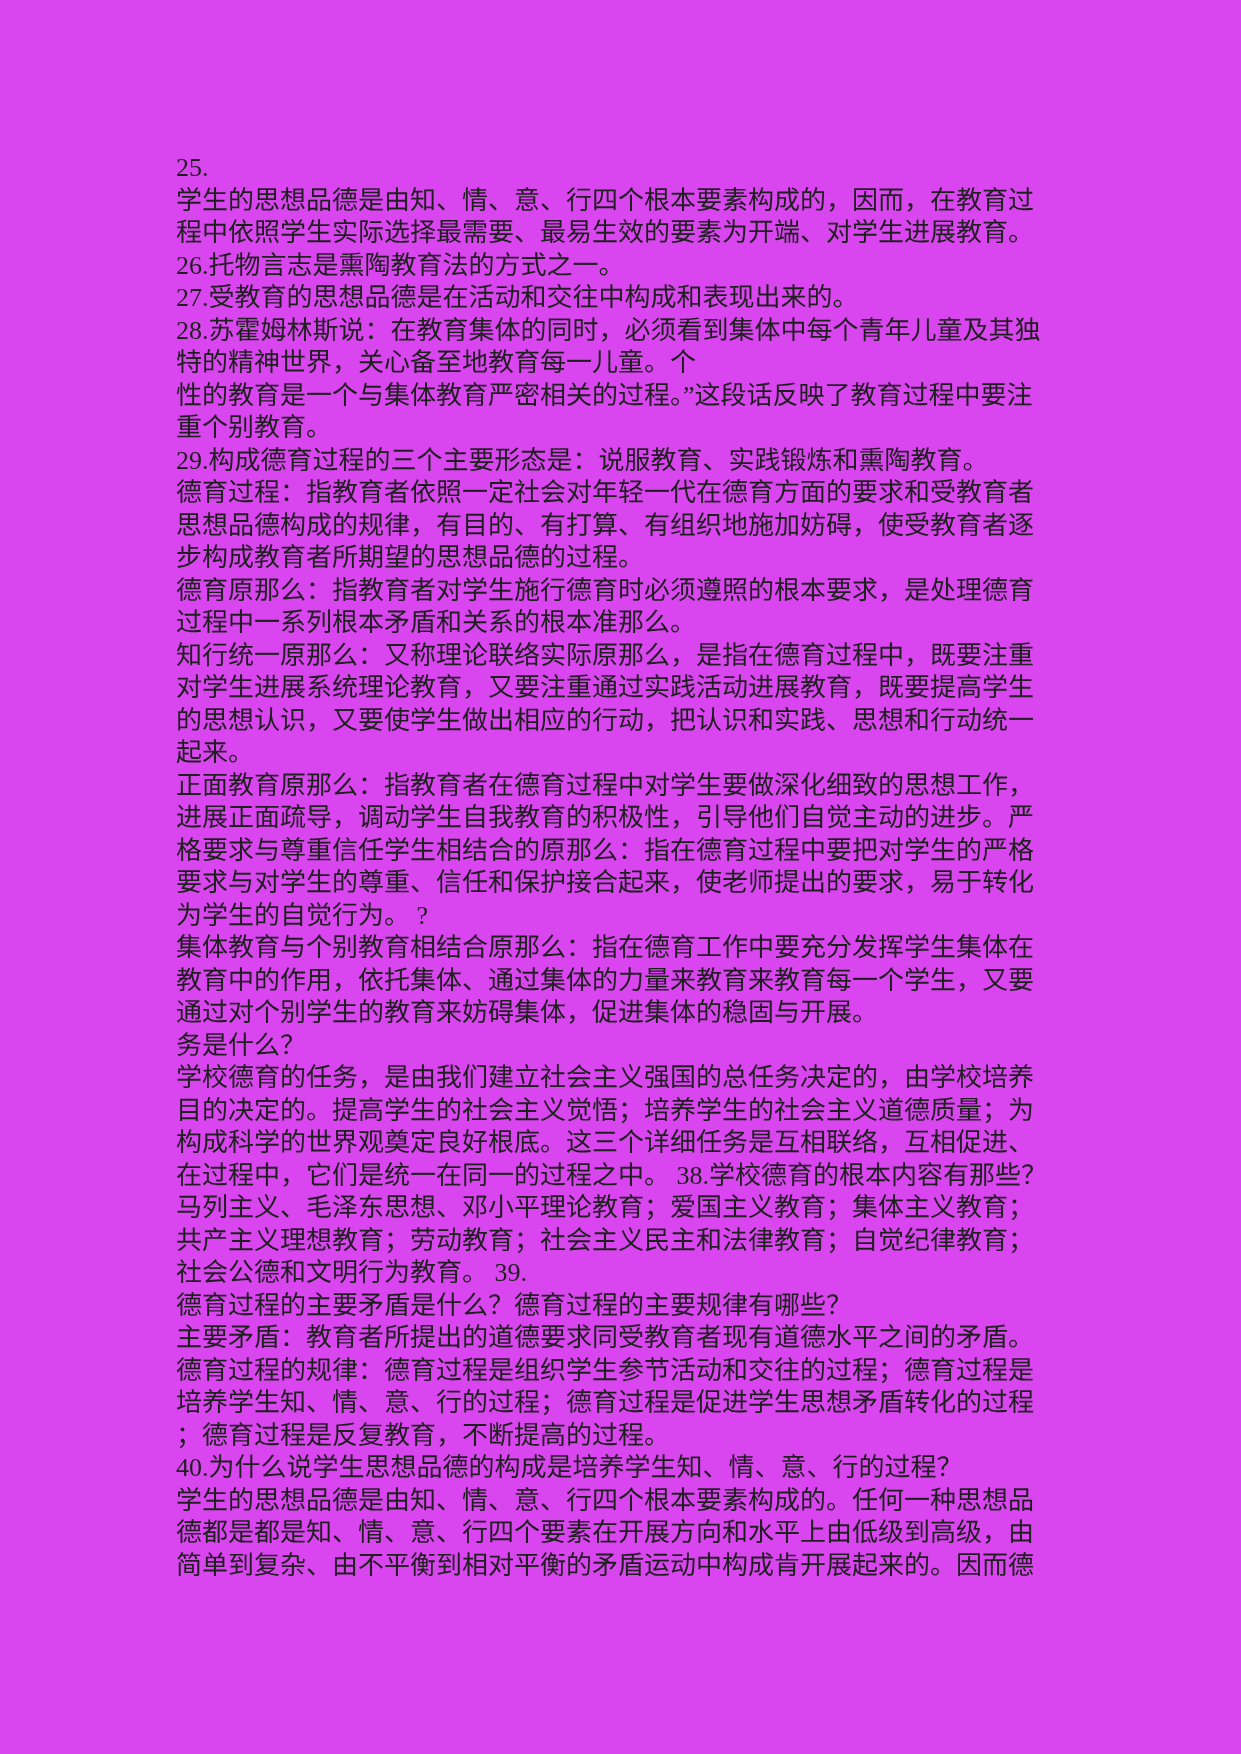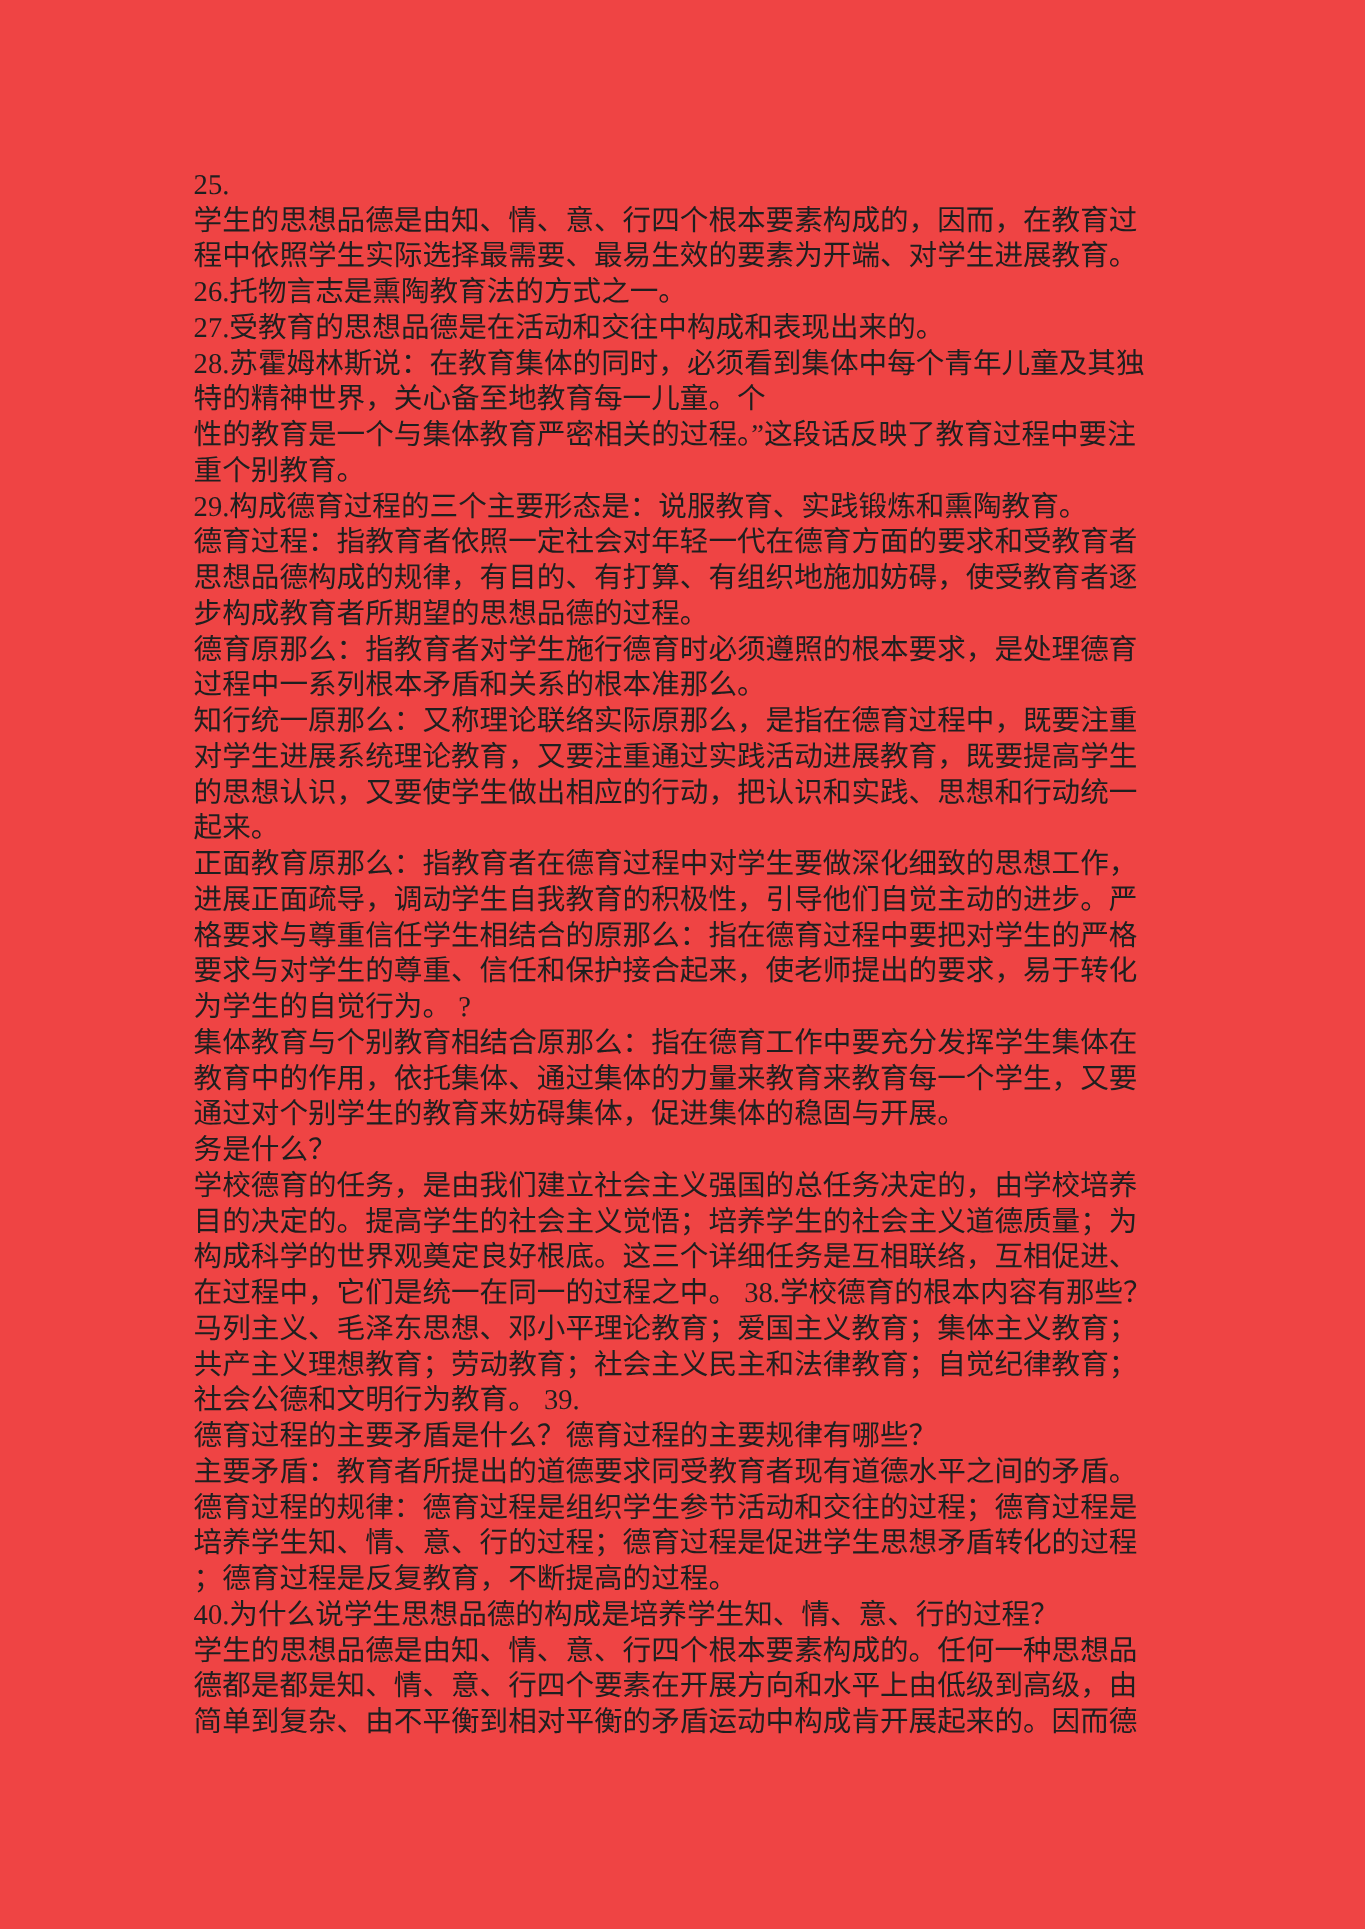--- a/index.html
+++ b/index.html
@@ -14,21 +14,21 @@
     position: relative;
     overflow: hidden;
     font-family: "Liberation Serif", "DejaVu Serif", serif;
   }
   .doc-page {
     position: absolute;
     left: 0;
     top: 0;
     width: 1241px;
     height: 1754px;
-    background: #ef4444;
+    background: #d946ef;
   }
   .doc-text {
     position: absolute;
     left: 176px;
     top: 152px;
     width: 900px;
     font-size: 26px;
     line-height: 32.5px;
     color: #1f1f1f;
     white-space: pre;        

